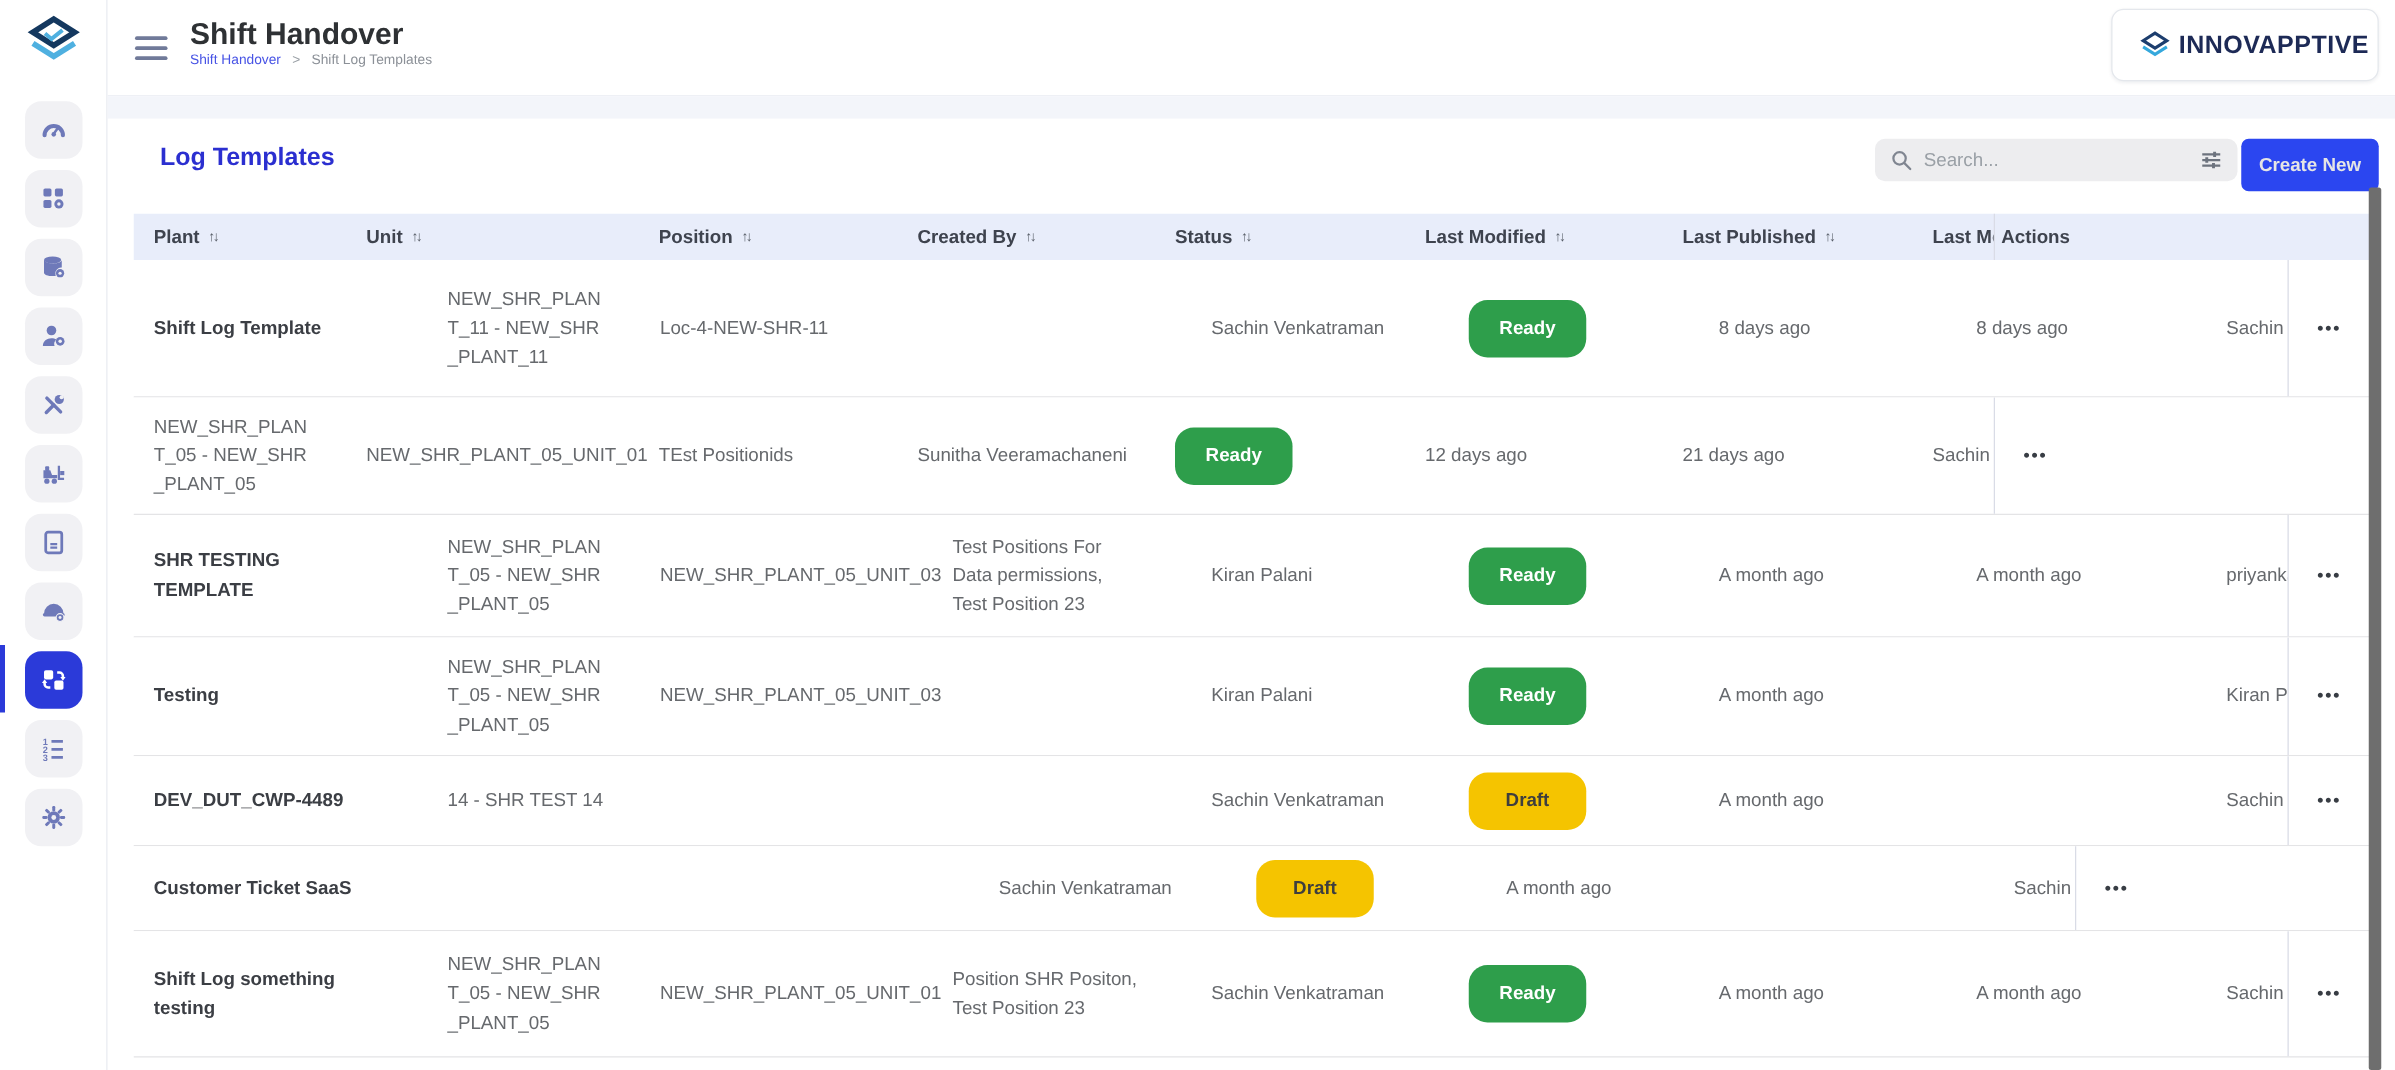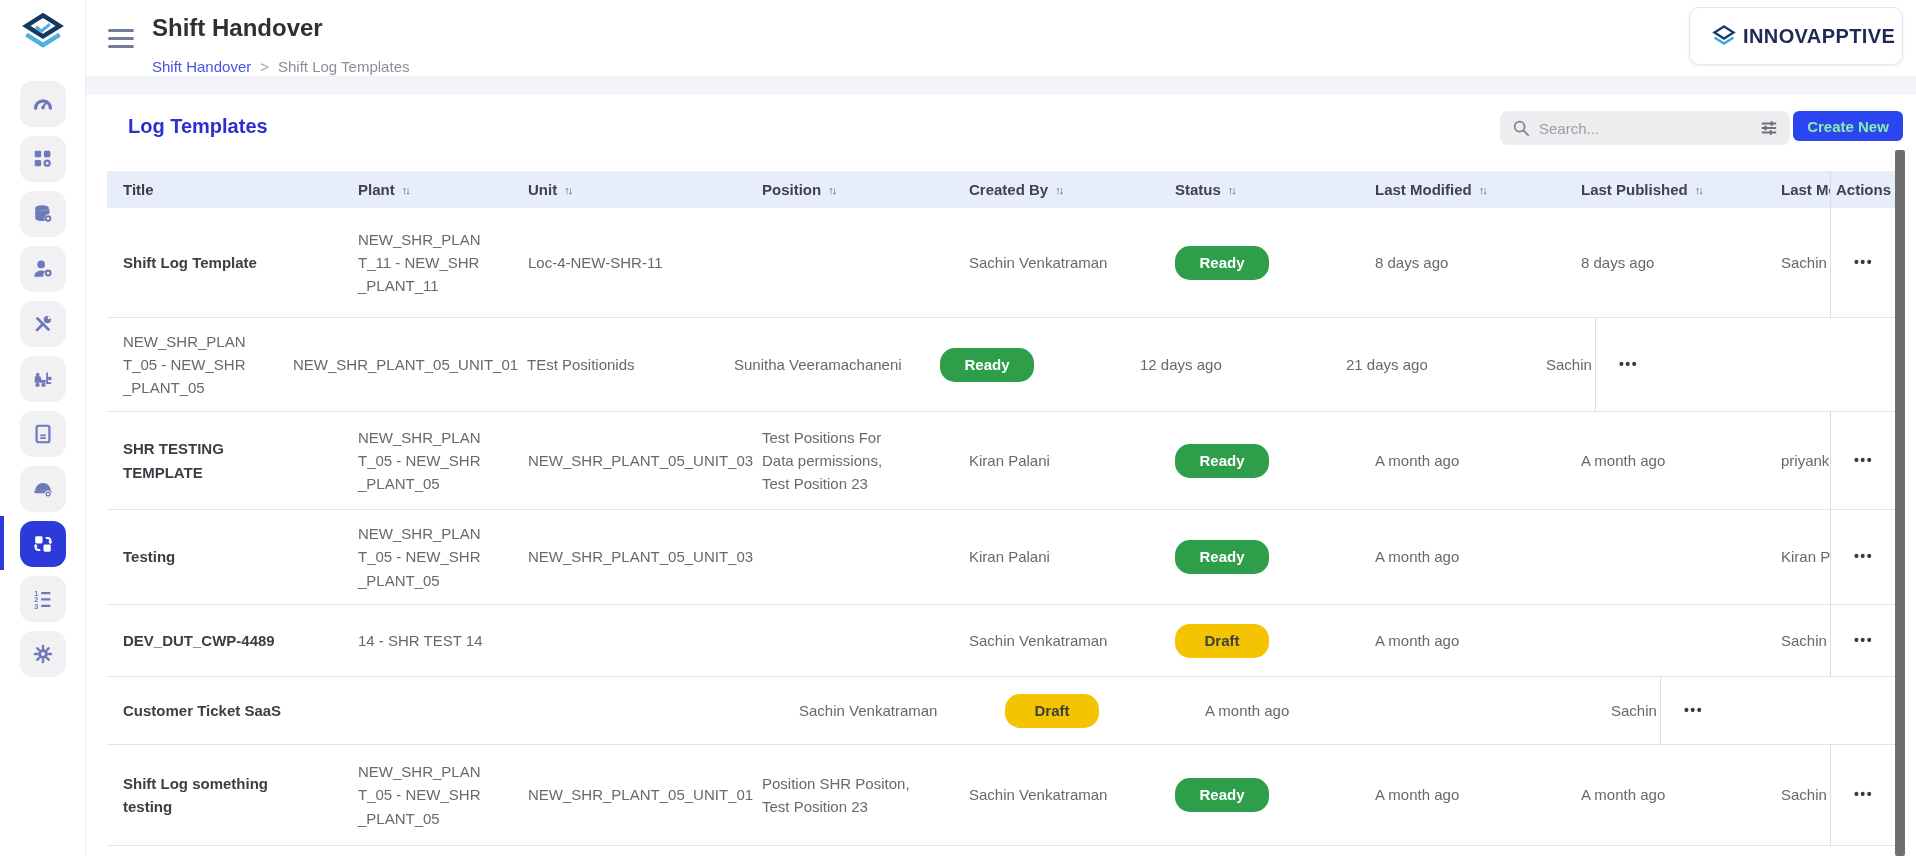--- a/index.html
+++ b/index.html
@@ -19,21 +19,21 @@
     background:var(--accent,#2b3ad9); }
 
   
   .topbar { position:absolute; left:86px; top:0; width:1830px; height:77px;
     background:#fff; border-bottom:1px solid #eef0f5; }
   .burger { position:absolute; left:22px; top:29px; width:26px; cursor:pointer; }
   .burger span { display:block; width:26px; height:3px; background:#707a99;
     border-radius:2px; margin-bottom:5px; }
   .app-title { position:absolute; left:66px; top:14px; font-size:24px;
     font-weight:700; color:#2e3134; }
-  .crumbs { position:absolute; left:66px; top:42px; font-size:15px;margin-top:16px; }
+  .crumbs { position:absolute; left:66px; top:42px; font-size:11px; }
   .crumb-link { color:#4753e5; cursor:pointer; }
   .crumb-sep { color:#9aa0a6; margin:0 9px; }
   .crumb-cur { color:#8b9097; }
   .user-card { position:absolute; right:13px; top:7px; width:214px; height:58px;
     background:#fff; border:1px solid #e4e7ec; border-radius:10px;
     box-shadow:0 1px 3px rgba(20,30,60,.07); display:flex; align-items:center;
     padding:0 13px; gap:9px; overflow:hidden; }
   .brand { display:flex; align-items:center; gap:7px; font-size:20px;
     font-weight:800; letter-spacing:.4px; color:#1d2a56; white-space:nowrap; }
 
@@ -41,22 +41,22 @@
   .band { position:absolute; left:86px; top:77px; width:1830px; height:18px; background:#f3f5fa; }
   .content { position:absolute; left:86px; top:95px; width:1830px; height:761px; background:#fff; }
   .page-heading { position:absolute; left:42px; top:20px; font-size:20px;
     font-weight:700; color:var(--heading,#2b2fd0);text-align:right; }
   .search { position:absolute; left:1414px; top:16px; width:290px; height:34px;
     background:#ededef; border-radius:8px; display:flex; align-items:center;
     padding:0 12px; gap:9px; }
   .search input { flex:1; min-width:0; border:none; background:transparent; outline:none;
     font-size:15px; color:#4b4f55; font-family:inherit; }
   .search input::placeholder { color:#9aa0a6; }
-  .create-btn { position:absolute; left:1707px; top:16px; width:110px; height:30px;
-    background:var(--button,#2b46f0); color:#86efac; border:none; border-radius:6px;
+  .create-btn { position:absolute; left:1707px; top:16px; width:110px; height:42px;
+    background:var(--button,#2b46f0); color:#e5e5e5; border:none; border-radius:6px;
     font-size:15px; font-weight:700; font-family:inherit; cursor:pointer; }
 
   
   .tbl { position:absolute; left:21px; top:76px; width:1789px; }
   .thead { display:flex; height:37px; background:var(--thead,#e8edfa); }
   .hc { display:flex; align-items:center; padding:0 8px 0 16px; font-size:15px;
     font-weight:600; color:#3e434e; cursor:pointer; overflow:hidden; white-space:nowrap; }
   .sort { font-size:11px; letter-spacing:-2px; color:#565c66; margin-left:7px; font-weight:400; }
   .trow { display:flex; border-bottom:1px solid #e4e4e6; background:#fff; }
   .cell { display:flex; align-items:center; padding:8px 14px 8px 16px;
@@ -66,21 +66,21 @@
   .c2 { width:234px; }
   .c3 { width:207px; padding-right:40px; }
   .c4 { width:206px; }
   .c5 { width:200px; }
   .c6 { width:206px; }
   .c7 { width:200px; }
   .c8 { width:65px;  padding-right:0; overflow:hidden; white-space:nowrap; }
   .c9 { width:66px;  border-left:1px solid #d9dce6; justify-content:center; padding:0; }
   .hc.c0 { font-weight:600; }
   .hc.c9 { justify-content:center; padding:0 4px; }
-  .badge { min-width:94px; height:34px; border-radius:15px; padding:0 12px;
+  .badge { min-width:94px; height:46px; border-radius:15px; padding:0 12px;
     display:flex; align-items:center; justify-content:center;
     font-size:15px; font-weight:700; }
   .badge.ready { background:var(--ready,#2e9e4b); color:#fff; }
   .badge.draft { background:var(--draft,#f5c400); color:#3e3e3e; }
   .dots { font-size:14px; font-weight:700; color:#383d44; letter-spacing:1.5px; cursor:pointer; }
 
   .vscroll { position:absolute; left:1895px; top:150px; width:10px; height:706px;
     background:#6e6e6e; border-radius:2px; }
 </style>
 </head>
@@ -242,23 +242,20 @@
         <path d="M2 5h16M2 10h16M2 15h16"></path>
         <path d="M13 2.6v4.8M6 7.6v4.8M12 12.6v4.8" stroke-width="2.6"></path>
       </g>
     </svg>
   </div>
 
   <button class="create-btn">Create New</button>
 
   <div class="tbl">
     <div class="thead">
-      <div class="hc c0">
-          <span>Title</span>
-        </div>
       <div class="hc c1">
           <span>Plant</span>
           <span class="sort">↑↓</span>
         </div>
       <div class="hc c2">
           <span>Unit</span>
           <span class="sort">↑↓</span>
         </div>
       <div class="hc c3">
           <span>Position</span>

